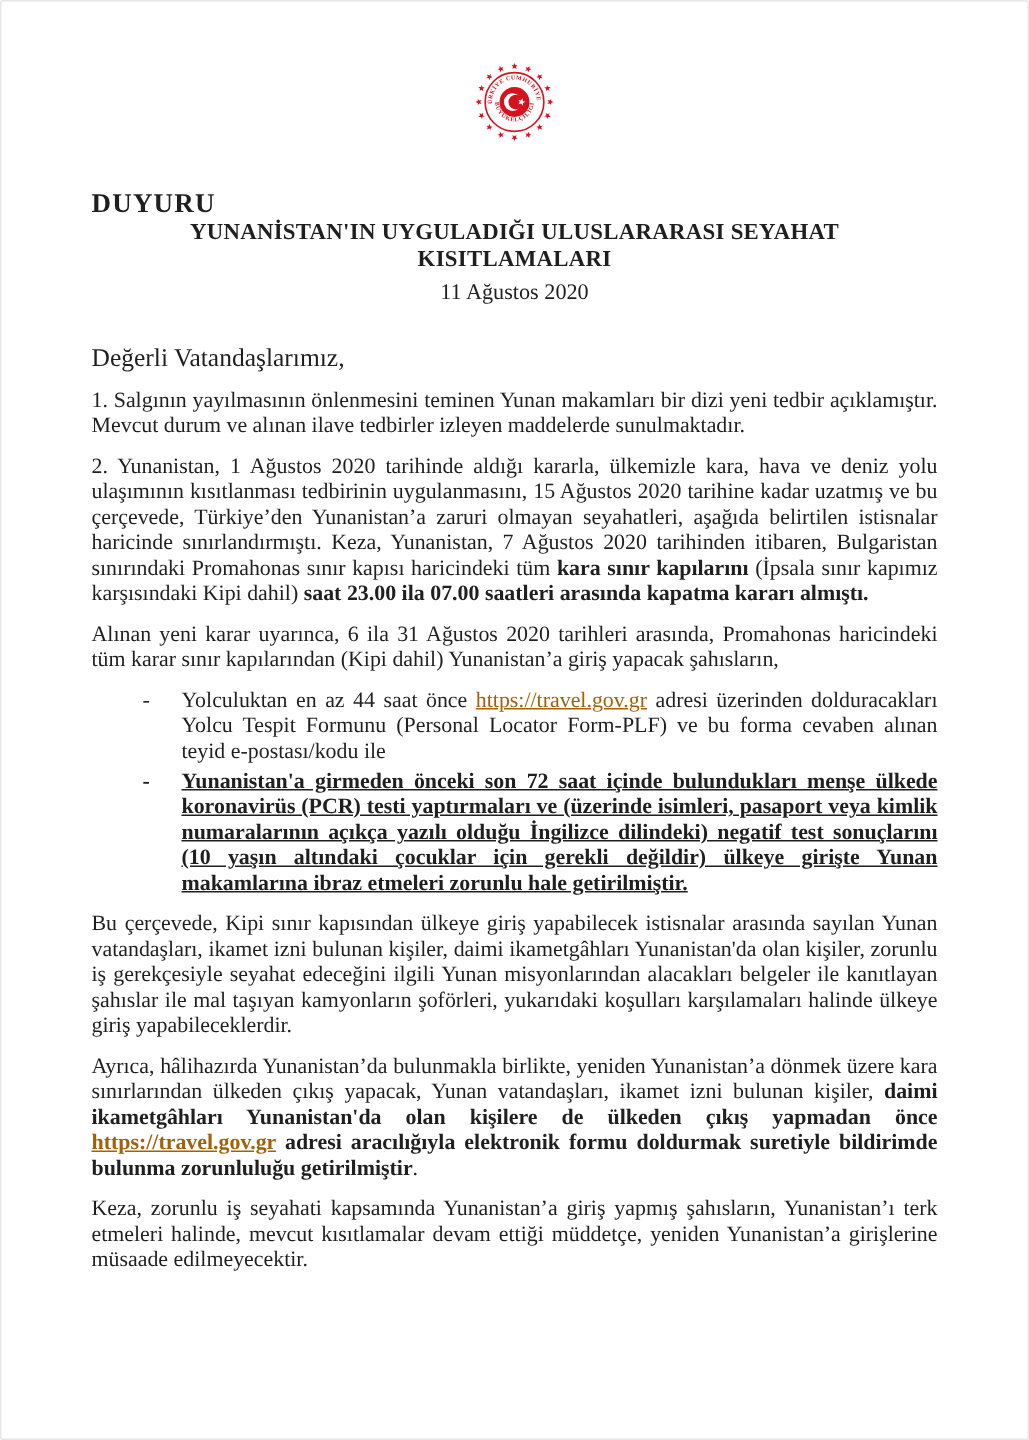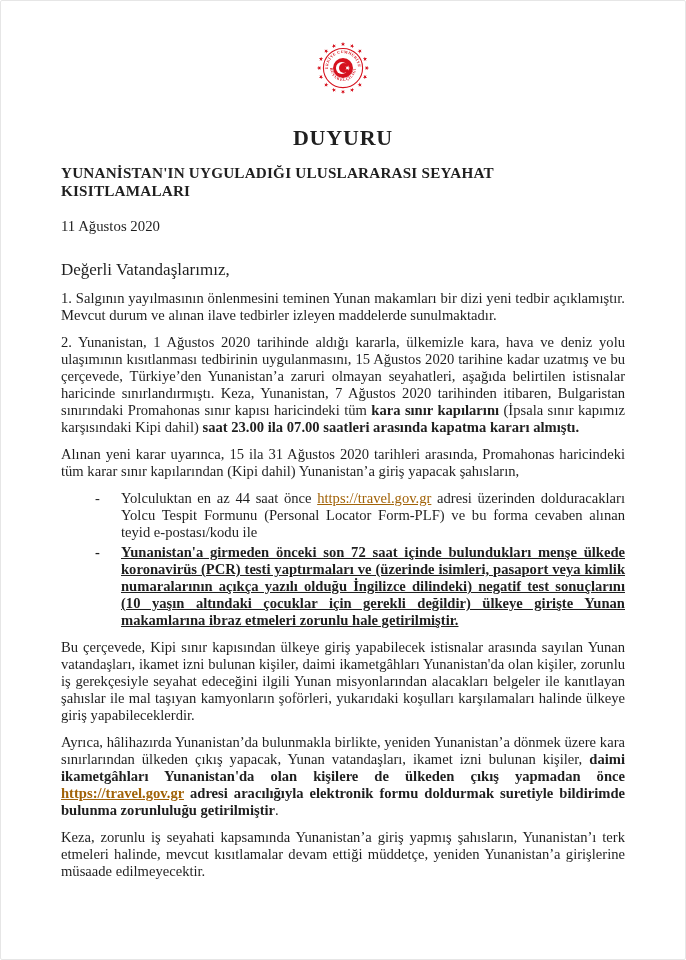--- a/index.html
+++ b/index.html
@@ -21,33 +21,31 @@
     margin-top:3px;
     font-family:"Liberation Sans", sans-serif;
     font-weight:bold;
     font-size:14px;
     letter-spacing:1.5px;
     color:#d6121e;
     text-align:center;
   }
   .title {
     margin-top:23px;
-    text-align:center;
     font-weight:bold;
-    font-size:22px;
+    font-size:18px;
     letter-spacing:0.8px;
   }
   .subtitle {
-    margin-top:13px;
-    text-align:left;
+    text-align:center;
     font-weight:bold;
     font-size:15.2px;
     letter-spacing:0.2px;
   }
-  .date { margin-top:18px; text-align:left; font-size:14.8px; }
+  .date { margin-top:5px; text-align:center; font-size:14.8px; }
   .salutation { margin-top:25px; font-size:17px; }
   .para {
     margin-top:10px;
     font-size:14.6px;
     line-height:17px;
     text-align:justify;
   }
   .bullet {
     display:flex;
     margin-top:10px;
@@ -105,21 +103,21 @@
   </div>
 
   <div class="content">
     <div class="title">DUYURU</div>
     <div class="subtitle">YUNANİSTAN'IN UYGULADIĞI ULUSLARARASI SEYAHAT KISITLAMALARI</div>
     <div class="date">11 Ağustos 2020</div>
     <div class="salutation">Değerli Vatandaşlarımız,</div>
     <div>
         <div class="para"><span>1. Salgının yayılmasının önlenmesini teminen Yunan makamları bir dizi yeni tedbir açıklamıştır. Mevcut durum ve alınan ilave tedbirler izleyen maddelerde sunulmaktadır.</span></div>
         <div class="para"><span>2. Yunanistan, 1 Ağustos 2020 tarihinde aldığı kararla, ülkemizle kara, hava ve deniz yolu ulaşımının kısıtlanması tedbirinin uygulanmasını, 15 Ağustos 2020 tarihine kadar uzatmış ve bu çerçevede, Türkiye’den Yunanistan’a zaruri olmayan seyahatleri, aşağıda belirtilen istisnalar haricinde sınırlandırmıştı. Keza, Yunanistan, 7 Ağustos 2020 tarihinden itibaren, Bulgaristan sınırındaki Promahonas sınır kapısı haricindeki tüm </span><span class="b">kara sınır kapılarını</span><span> (İpsala sınır kapımız karşısındaki Kipi dahil) </span><span class="b">saat 23.00 ila 07.00 saatleri arasında kapatma kararı almıştı.</span></div>
-        <div class="para"><span>Alınan yeni karar uyarınca, 15 ila 31 Ağustos 2020 tarihleri arasında, Promahonas haricindeki tüm karar sınır kapılarından (Kipi dahil) Yunanistan’a giriş yapacak şahısların,</span></div>
+        <div class="para"><span>Alınan yeni karar uyarınca, 6 ila 31 Ağustos 2020 tarihleri arasında, Promahonas haricindeki tüm karar sınır kapılarından (Kipi dahil) Yunanistan’a giriş yapacak şahısların,</span></div>
         <div class="bullet">
           <span class="dash">-</span>
           <span class="btext"><span>Yolculuktan en az 44 saat önce </span><a href="#" class="lnk">https://travel.gov.gr</a><span> adresi üzerinden dolduracakları Yolcu Tespit Formunu (Personal Locator Form-PLF) ve bu forma cevaben alınan teyid e-postası/kodu ile</span></span>
         </div>
         <div class="bullet">
           <span class="dash b">-</span>
           <span class="btext"><span class="b u">Yunanistan'a girmeden önceki son 72 saat içinde bulundukları menşe ülkede koronavirüs (PCR) testi yaptırmaları ve (üzerinde isimleri, pasaport veya kimlik numaralarının açıkça yazılı olduğu İngilizce dilindeki) negatif test sonuçlarını (10 yaşın altındaki çocuklar için gerekli değildir) ülkeye girişte Yunan makamlarına ibraz etmeleri zorunlu hale getirilmiştir.</span></span>
         </div>
         <div class="para"><span>Bu çerçevede, Kipi sınır kapısından ülkeye giriş yapabilecek istisnalar arasında sayılan Yunan vatandaşları, ikamet izni bulunan kişiler, daimi ikametgâhları Yunanistan'da olan kişiler, zorunlu iş gerekçesiyle seyahat edeceğini ilgili Yunan misyonlarından alacakları belgeler ile kanıtlayan şahıslar ile mal taşıyan kamyonların şoförleri, yukarıdaki koşulları karşılamaları halinde ülkeye giriş yapabileceklerdir.</span></div>
         <div class="para"><span>Ayrıca, hâlihazırda Yunanistan’da bulunmakla birlikte, yeniden Yunanistan’a dönmek üzere kara sınırlarından ülkeden çıkış yapacak, Yunan vatandaşları, ikamet izni bulunan kişiler, </span><span class="b">daimi ikametgâhları Yunanistan'da olan kişilere de ülkeden çıkış yapmadan önce </span><a href="#" class="lnk b">https://travel.gov.gr</a><span class="b"> adresi aracılığıyla elektronik formu doldurmak suretiyle bildirimde bulunma zorunluluğu getirilmiştir</span><span>.</span></div>

